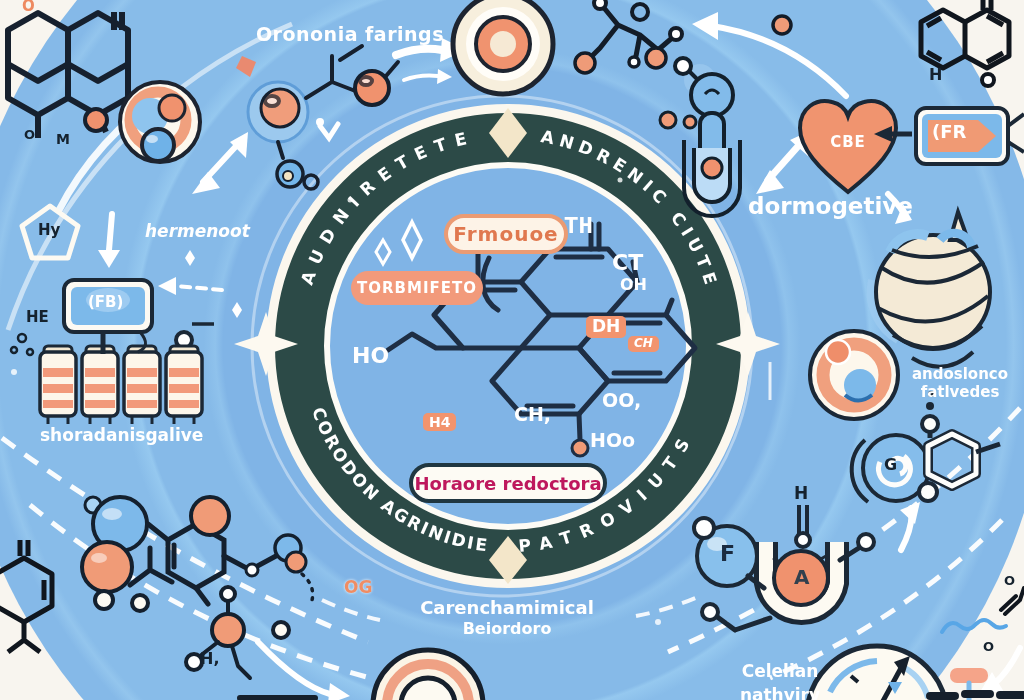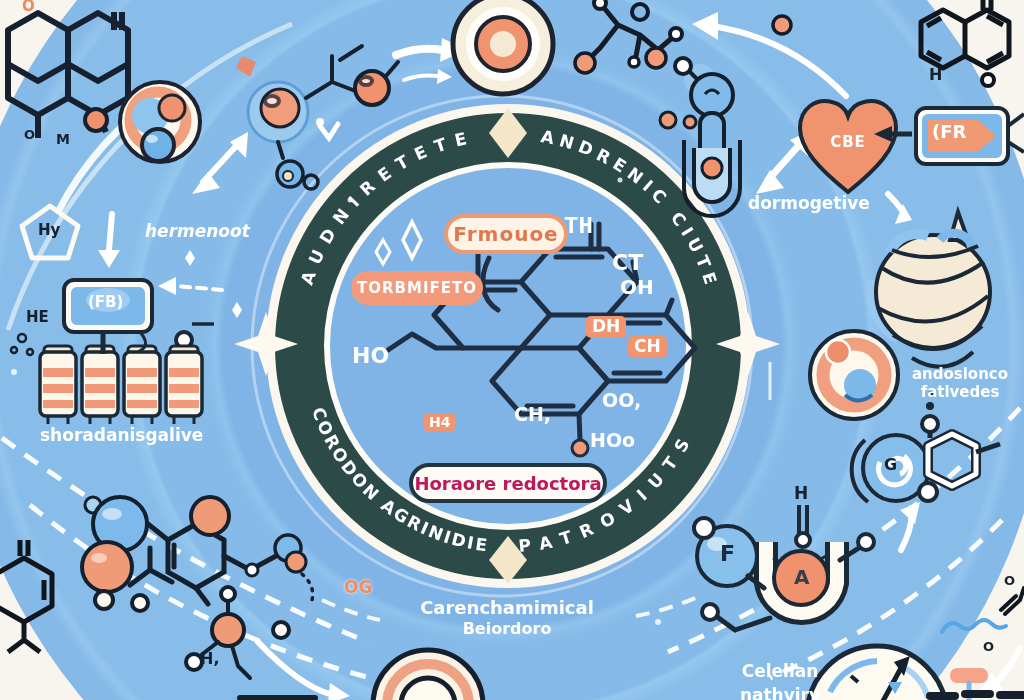--- a/index.html
+++ b/index.html
@@ -361,22 +361,23 @@
     </g>
 
     <g fill="none">
       <circle cx="22" cy="338" r="4" stroke="#15222e" stroke-width="2.5"></circle>
       <circle cx="14" cy="350" r="3" stroke="#15222e" stroke-width="2.5"></circle>
       <circle cx="30" cy="352" r="3" stroke="#15222e" stroke-width="2.5"></circle>
       <polygon points="50,206 78,226 68,258 32,258 22,226" stroke="#fdfaf2" stroke-width="5" stroke-linejoin="round"></polygon>
     </g>
   </svg>
 
+  <div class="lbl ctr" style="left:250px;top:24px;width:200px;font-size:19px;letter-spacing:0.5px;">Orononia farings</div>
   <div class="lbl" style="left:145px;top:222px;font-size:17px;font-style:italic;">hermenoot</div>
-  <div class="lbl" style="left:748px;top:194px;font-size:17px;text-align:center;">dormogetive</div>
+  <div class="lbl" style="left:748px;top:194px;font-size:23px;text-align:center;">dormogetive</div>
   <div class="lbl ctr" style="left:824px;top:134px;width:48px;font-size:15px;letter-spacing:1px;">CBE</div>
   <div class="lbl" style="left:932px;top:122px;font-size:18px;">(FR</div>
   <div class="lbl dk" style="left:929px;top:66px;font-size:16px;">H</div>
   <div class="lbl ctr" style="left:898px;top:366px;width:124px;font-size:15px;">andoslonco</div>
   <div class="lbl ctr" style="left:898px;top:384px;width:124px;font-size:15px;">fatlvedes</div>
   <div class="lbl" style="left:40px;top:426px;font-size:17px;">shoradanisgalive</div>
   <div class="lbl dk" style="left:26px;top:309px;font-size:15px;">HE</div>
   <div class="lbl dk" style="left:38px;top:222px;font-size:15px;">Hy</div>
   <div class="lbl" style="left:22px;top:-2px;font-size:15px;color:#ee8a61;">O</div>
   <div class="lbl dk" style="left:24px;top:128px;font-size:13px;">O</div>
@@ -391,24 +392,24 @@
   <div class="lbl" style="left:794px;top:566px;font-size:20px;color:#32404e;">A</div>
   <div class="lbl dk" style="left:884px;top:456px;font-size:16px;">G</div>
   <div class="lbl dk" style="left:794px;top:484px;font-size:17px;">H</div>
   <div class="lbl dk" style="left:1004px;top:574px;font-size:13px;">O</div>
   <div class="lbl dk" style="left:983px;top:640px;font-size:13px;">O</div>
   <div class="lbl" style="left:88px;top:294px;font-size:15px;">(FB)</div>
 
   <div class="lbl" style="left:352px;top:344px;font-size:22px;">HO</div>
   <div class="lbl" style="left:564px;top:214px;font-size:24px;font-family:Liberation Mono, monospace;">TH</div>
   <div class="lbl" style="left:612px;top:251px;font-size:22px;">CT</div>
-  <div class="lbl" style="left:620px;top:276px;font-size:20px;">OH</div>
+  <div class="lbl" style="left:620px;top:276px;font-size:16px;">OH</div>
   <div class="lbl" style="left:602px;top:390px;font-size:19px;">OO,</div>
   <div class="lbl" style="left:514px;top:404px;font-size:19px;">CH,</div>
   <div class="lbl" style="left:590px;top:430px;font-size:19px;">HOo</div>
   <div class="chip" style="left:586px;top:316px;font-size:17px;">DH</div>
-  <div class="chip" style="left:628px;top:336px;font-size:17px;">CH</div>
+  <div class="chip" style="left:628px;top:336px;font-size:12px;font-style:italic;">CH</div>
   <div class="chip" style="left:423px;top:413px;font-size:14px;">H4</div>
 
   <div class="pill" id="badge-frmouoe">Frmouoe</div>
   <div class="pill" id="pill-torbmifeto">TORBMIFETO</div>
   <div class="pill" id="pill-receptor">Horaore redoctora</div>
 </div>
 
 </body></html>

